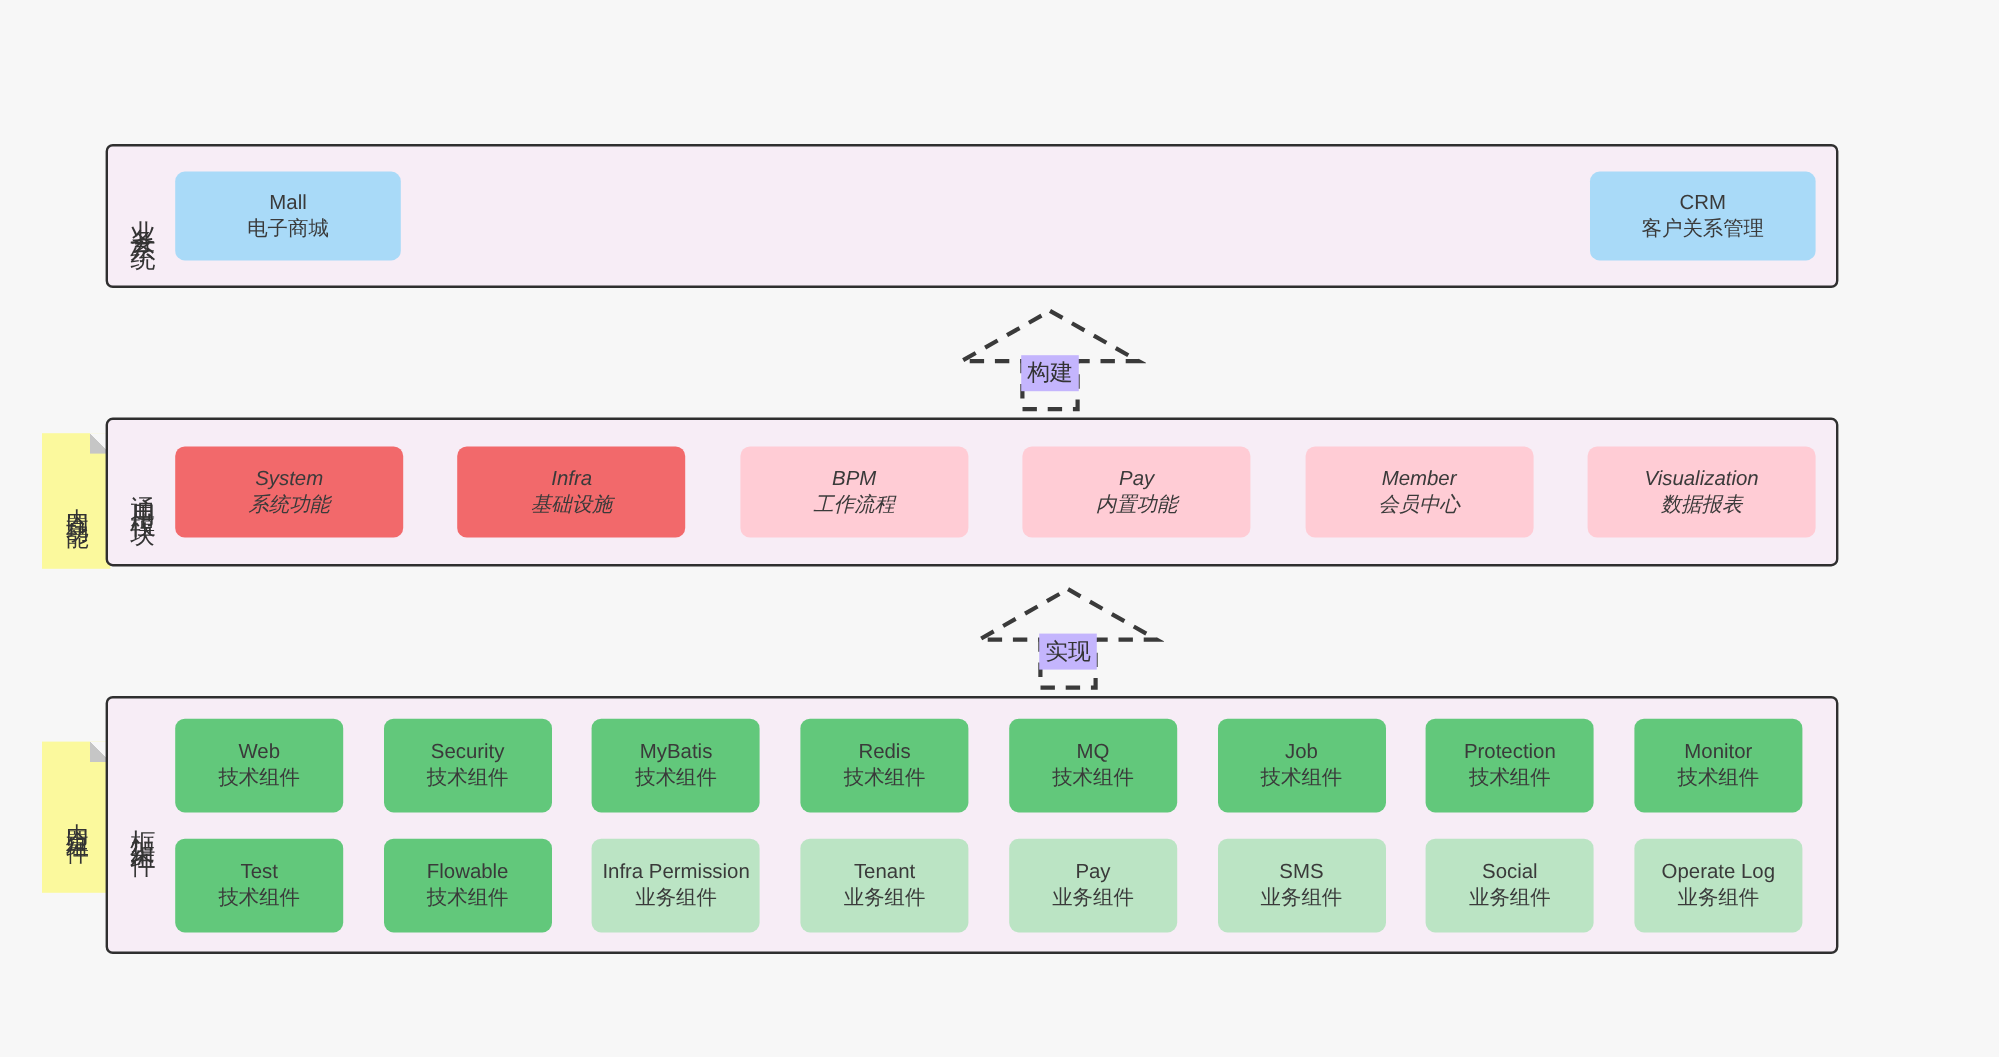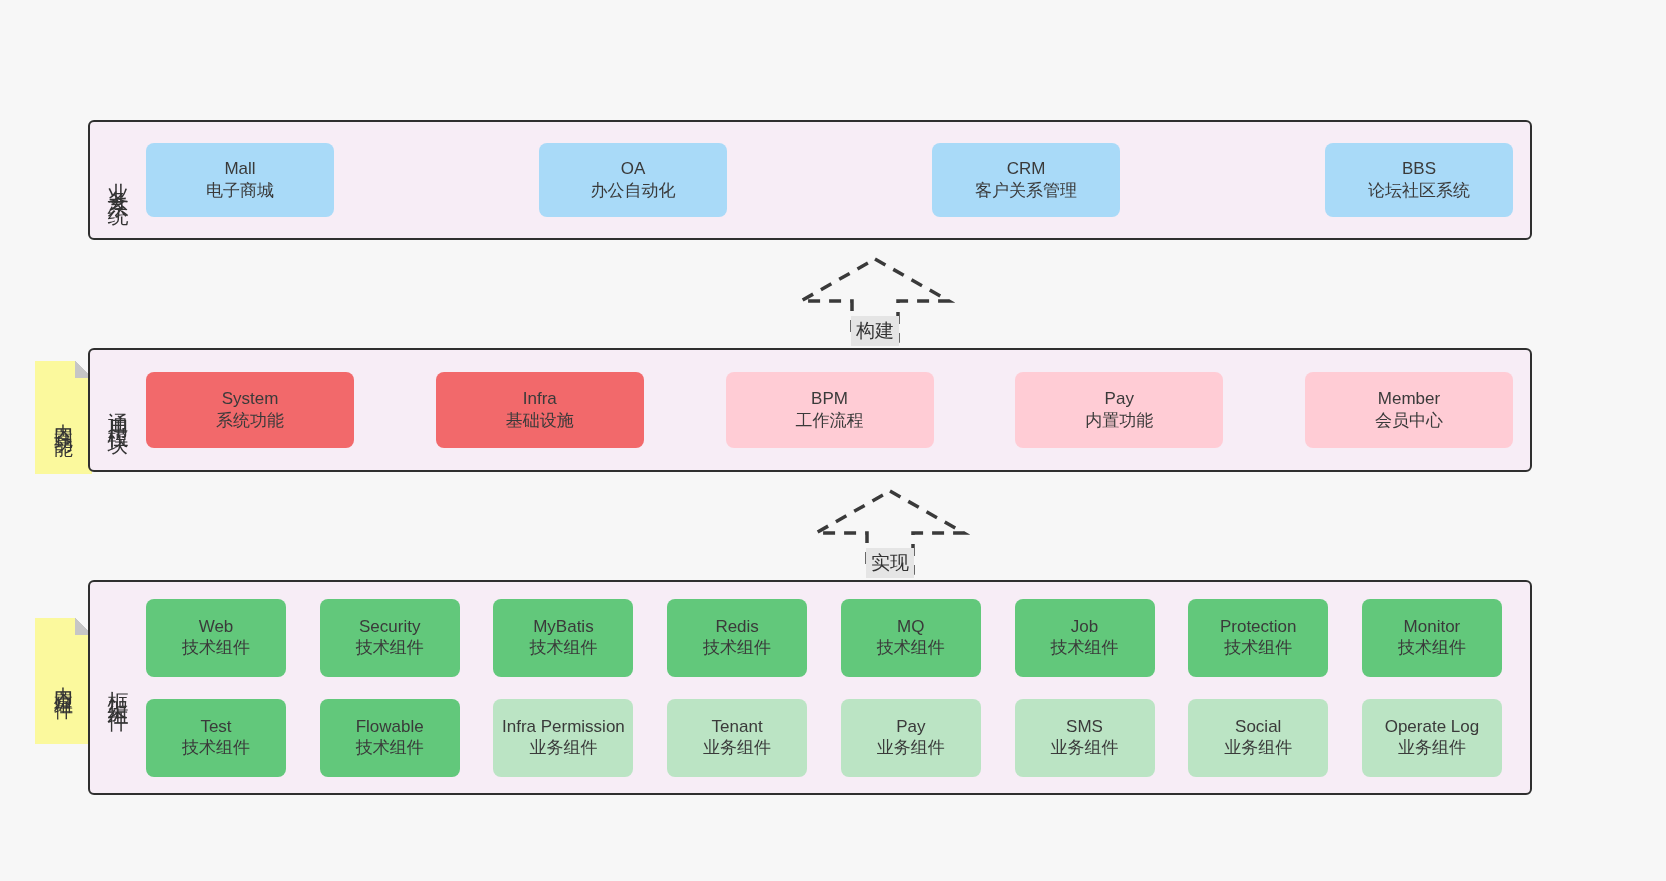--- a/index.html
+++ b/index.html
@@ -31,21 +31,21 @@
     flex:1;display:flex;flex-direction:column;justify-content:center;
     gap:22px;padding-right:28px;
   }
   .row{display:flex;justify-content:space-between;}
   .bx{
     border-radius:8px;display:flex;flex-direction:column;
     align-items:center;justify-content:center;text-align:center;
     font-size:17px;line-height:1.3;color:#3a3a3a;
   }
   .l1 .bx{width:188px;height:74px;}
-  .l2 .bx{width:208px;height:76px;}
+  .l2 .bx{width:190px;height:76px;font-style:italic;}
   .l3 .bx{width:140px;height:78px;line-height:1.22;}
   .blue{background:var(--c-blue,#a9daf8);}
   .red{background:var(--c-red,#f2696b);}
   .pink{background:var(--c-pink,#ffccd5);}
   .green{background:var(--c-green,#62c87b);}
   .lgreen{background:var(--c-lightGreen,#bbe4c4);}
   .note{
     position:absolute;width:57px;background:var(--c-note,#fbf99d);
     display:flex;align-items:center;justify-content:center;z-index:1;
   }
@@ -63,46 +63,37 @@
   .arrow{position:absolute;width:160px;height:88px;z-index:1;}
   .a1{left:795px;top:256px;}
   .a2{left:810px;top:488px;}
   .arrow svg{position:absolute;left:0;top:0;}
   .arrow polygon{
     fill:none;stroke:#3a3a3a;stroke-width:3.5;
     stroke-dasharray:12 9;
   }
   .alabel{
     position:absolute;left:50%;top:40px;transform:translateX(-50%);
-    background:#e5e5e5;padding:2px 5px;font-size:19px;color:#333;
+    background:#c4b5fd;padding:2px 5px;font-size:19px;color:#333;
     white-space:nowrap;
-    margin-top:20px;
   }
 </style>
 </head>
 <body>
 
 <div class="layer l1">
   <div class="vlabel">业务系统</div>
   <div class="boxes">
     <div class="bx blue">
       <span>Mall</span>
       <span>电子商城</span>
     </div>
     <div class="bx blue">
-      <span>OA</span>
-      <span>办公自动化</span>
-    </div>
-    <div class="bx blue">
       <span>CRM</span>
       <span>客户关系管理</span>
-    </div>
-    <div class="bx blue">
-      <span>BBS</span>
-      <span>论坛社区系统</span>
     </div>
   </div>
 </div>
 
 <div class="arrow a1">
   <svg viewBox="0 0 160 88" width="160" height="88">
     <polygon points="80,3 154,45 103,45 103,85 57,85 57,45 6,45"></polygon>
   </svg>
   <span class="alabel">构建</span>
 </div>
@@ -128,20 +119,24 @@
       <span>工作流程</span>
     </div>
     <div class="bx pink">
       <span>Pay</span>
       <span>内置功能</span>
     </div>
     <div class="bx pink">
       <span>Member</span>
       <span>会员中心</span>
     </div>
+    <div class="bx pink">
+      <span>Visualization</span>
+      <span>数据报表</span>
+    </div>
   </div>
 </div>
 
 <div class="arrow a2">
   <svg viewBox="0 0 160 88" width="160" height="88">
     <polygon points="80,3 154,45 103,45 103,85 57,85 57,45 6,45"></polygon>
   </svg>
   <span class="alabel">实现</span>
 </div>
 

